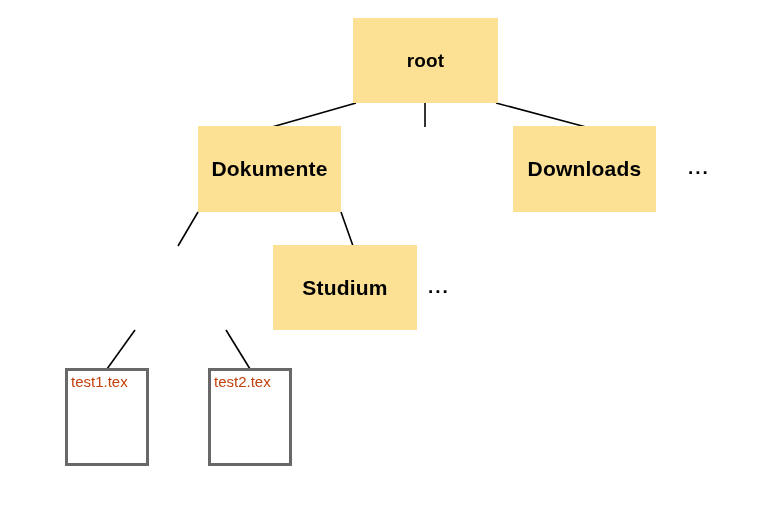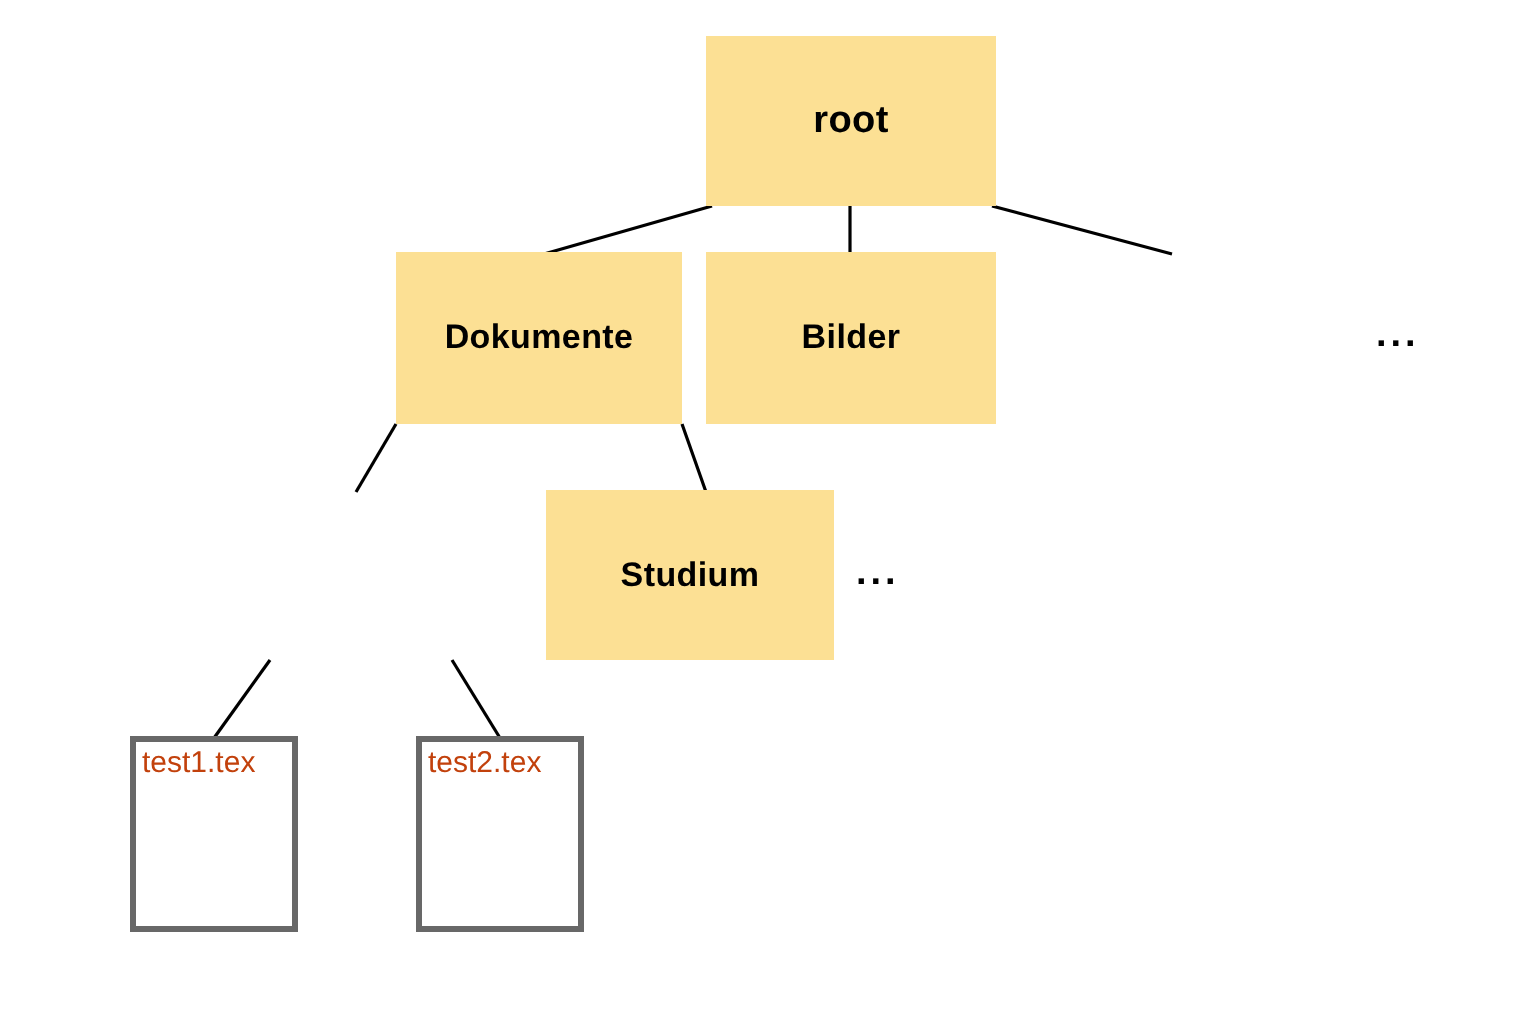--- a/index.html
+++ b/index.html
@@ -27,21 +27,21 @@
     box-sizing: border-box;
     display: flex;
     align-items: center;
     justify-content: center;
     text-align: center;
   }
   .folder {
     background: #FCE094;
     color: #000000;
     font-weight: 700;
-    font-size: 17px;
+    font-size: 21px;
     letter-spacing: 0.2px;
   }
   .folder.root-node {
     font-size: 19px;
   }
   .file {
     background: #ffffff;
     border: 3px solid #686868;
     color: #c2410c;
     font-weight: 400;
@@ -76,24 +76,24 @@
   </svg>
 
   <div class="node folder root-node" style="left:353px; top:18px; width:145px; height:85px;">
     <span>root</span>
   </div>
 
   <div class="node folder" style="left:198px; top:126px; width:143px; height:86px;">
     <span>Dokumente</span>
   </div>
 
-  <div class="node folder" style="left:353px; top:126px; width:145px; height:86px;">
-    <span>Bilder</span>
+
+  <div class="node folder" style="left:513px; top:126px; width:143px; height:86px;">
+    <span>Downloads</span>
   </div>
-
 
   <div class="ellipsis" style="left:688px; top:158px;">...</div>
 
 
   <div class="node folder" style="left:273px; top:245px; width:144px; height:85px;">
     <span>Studium</span>
   </div>
 
   <div class="ellipsis" style="left:428px; top:277px;">...</div>
 

